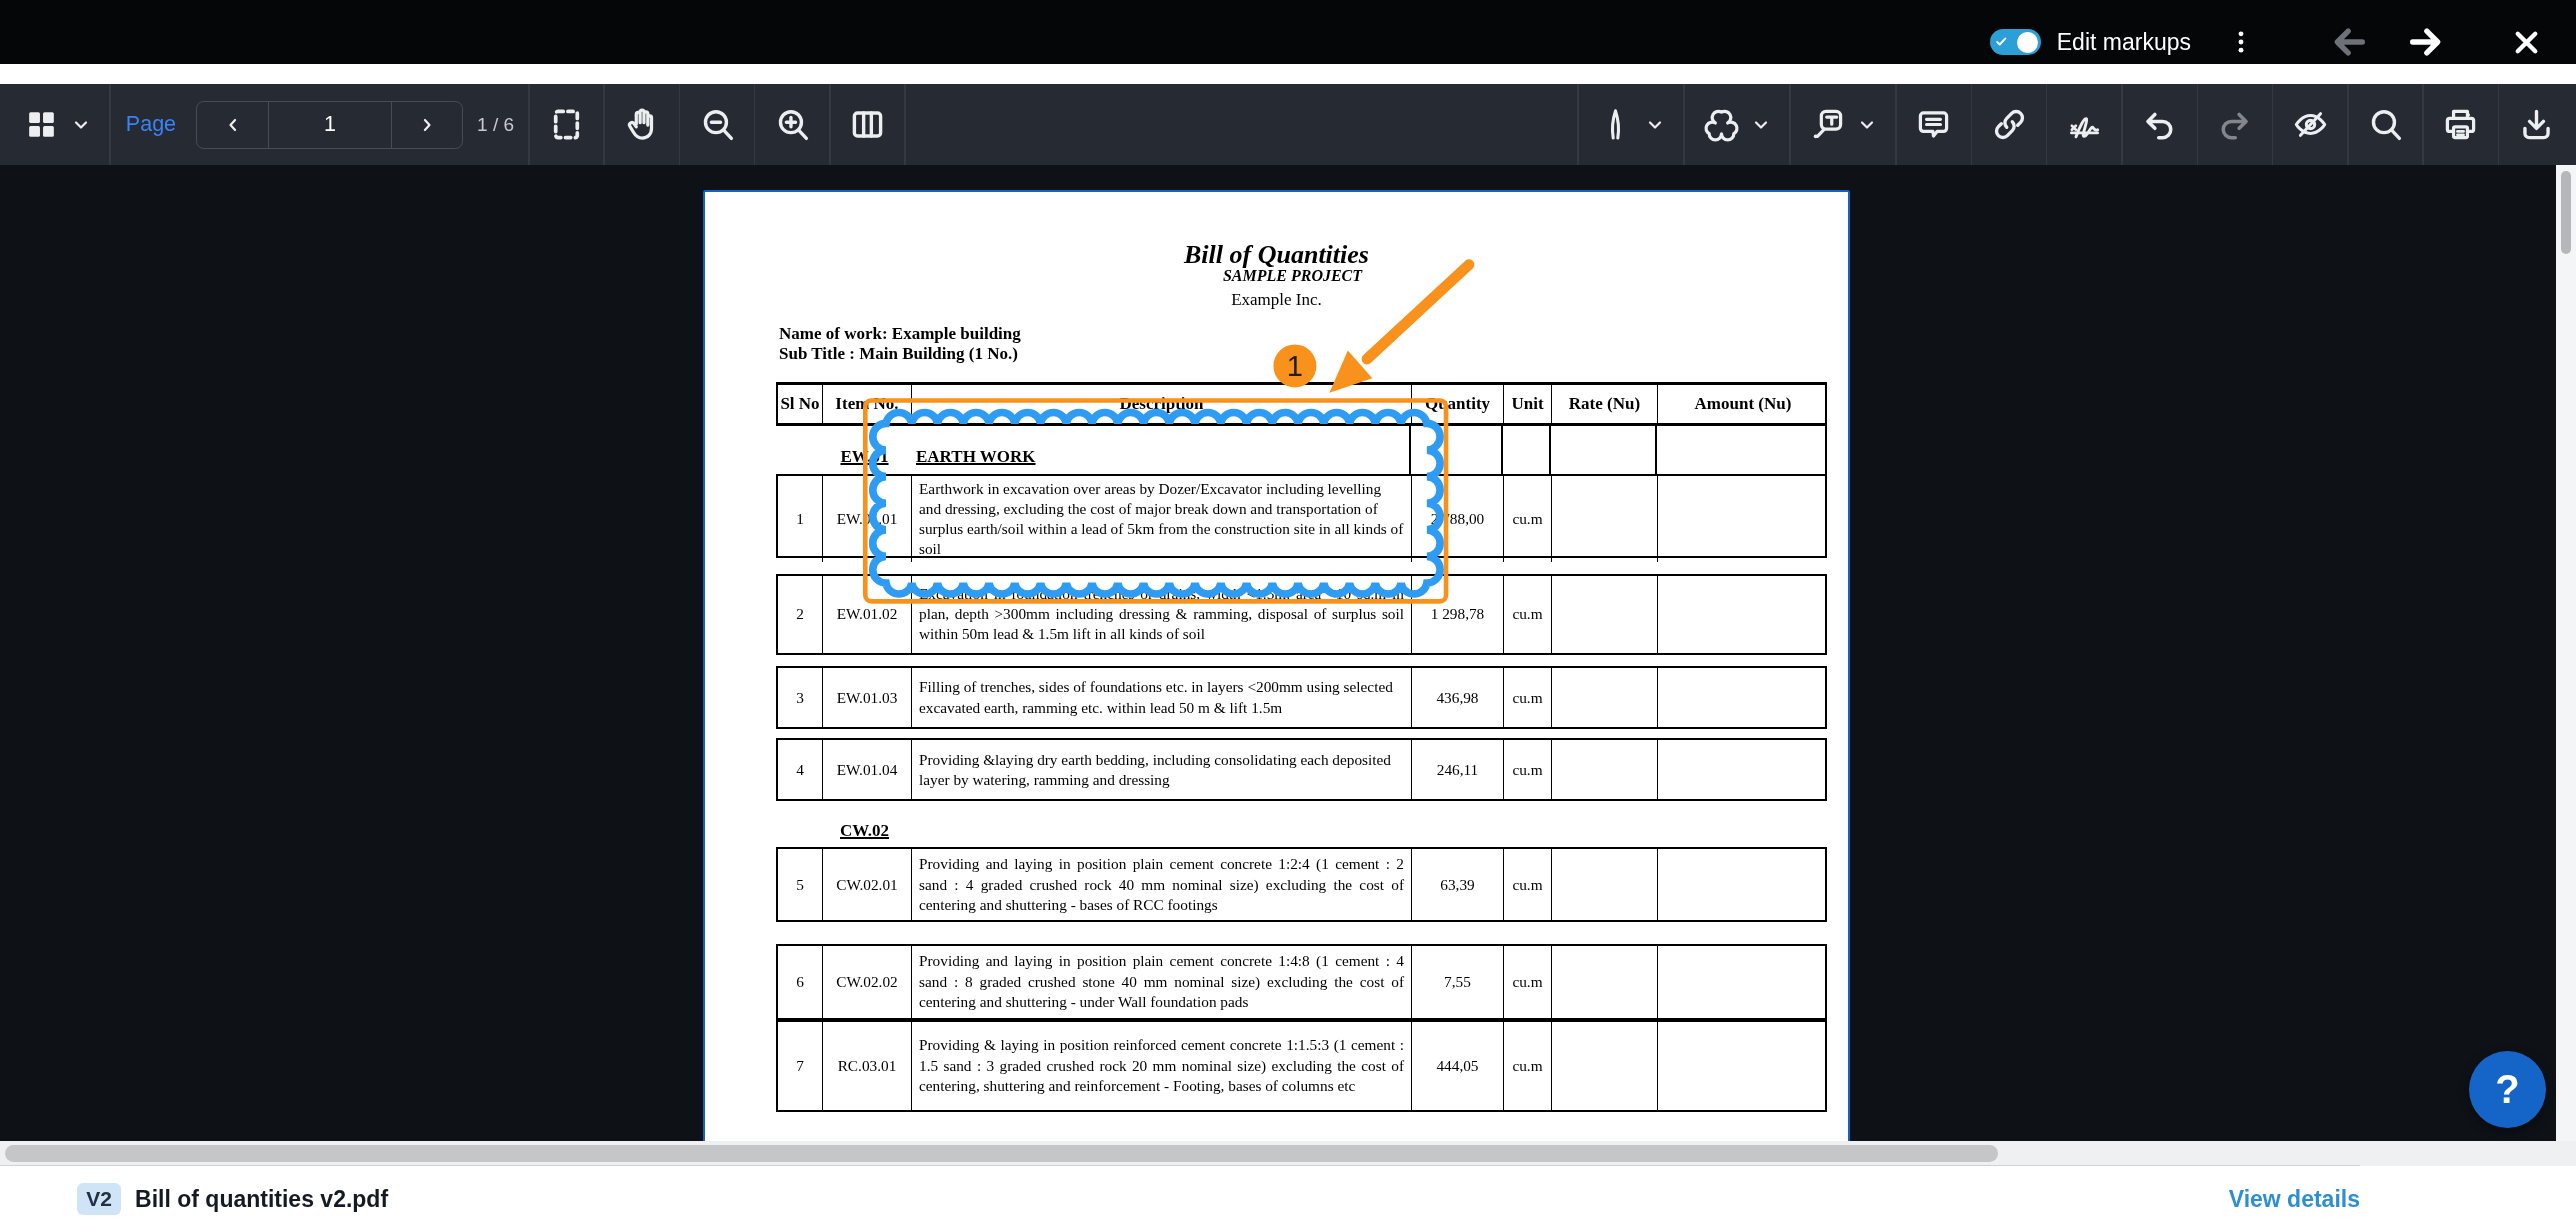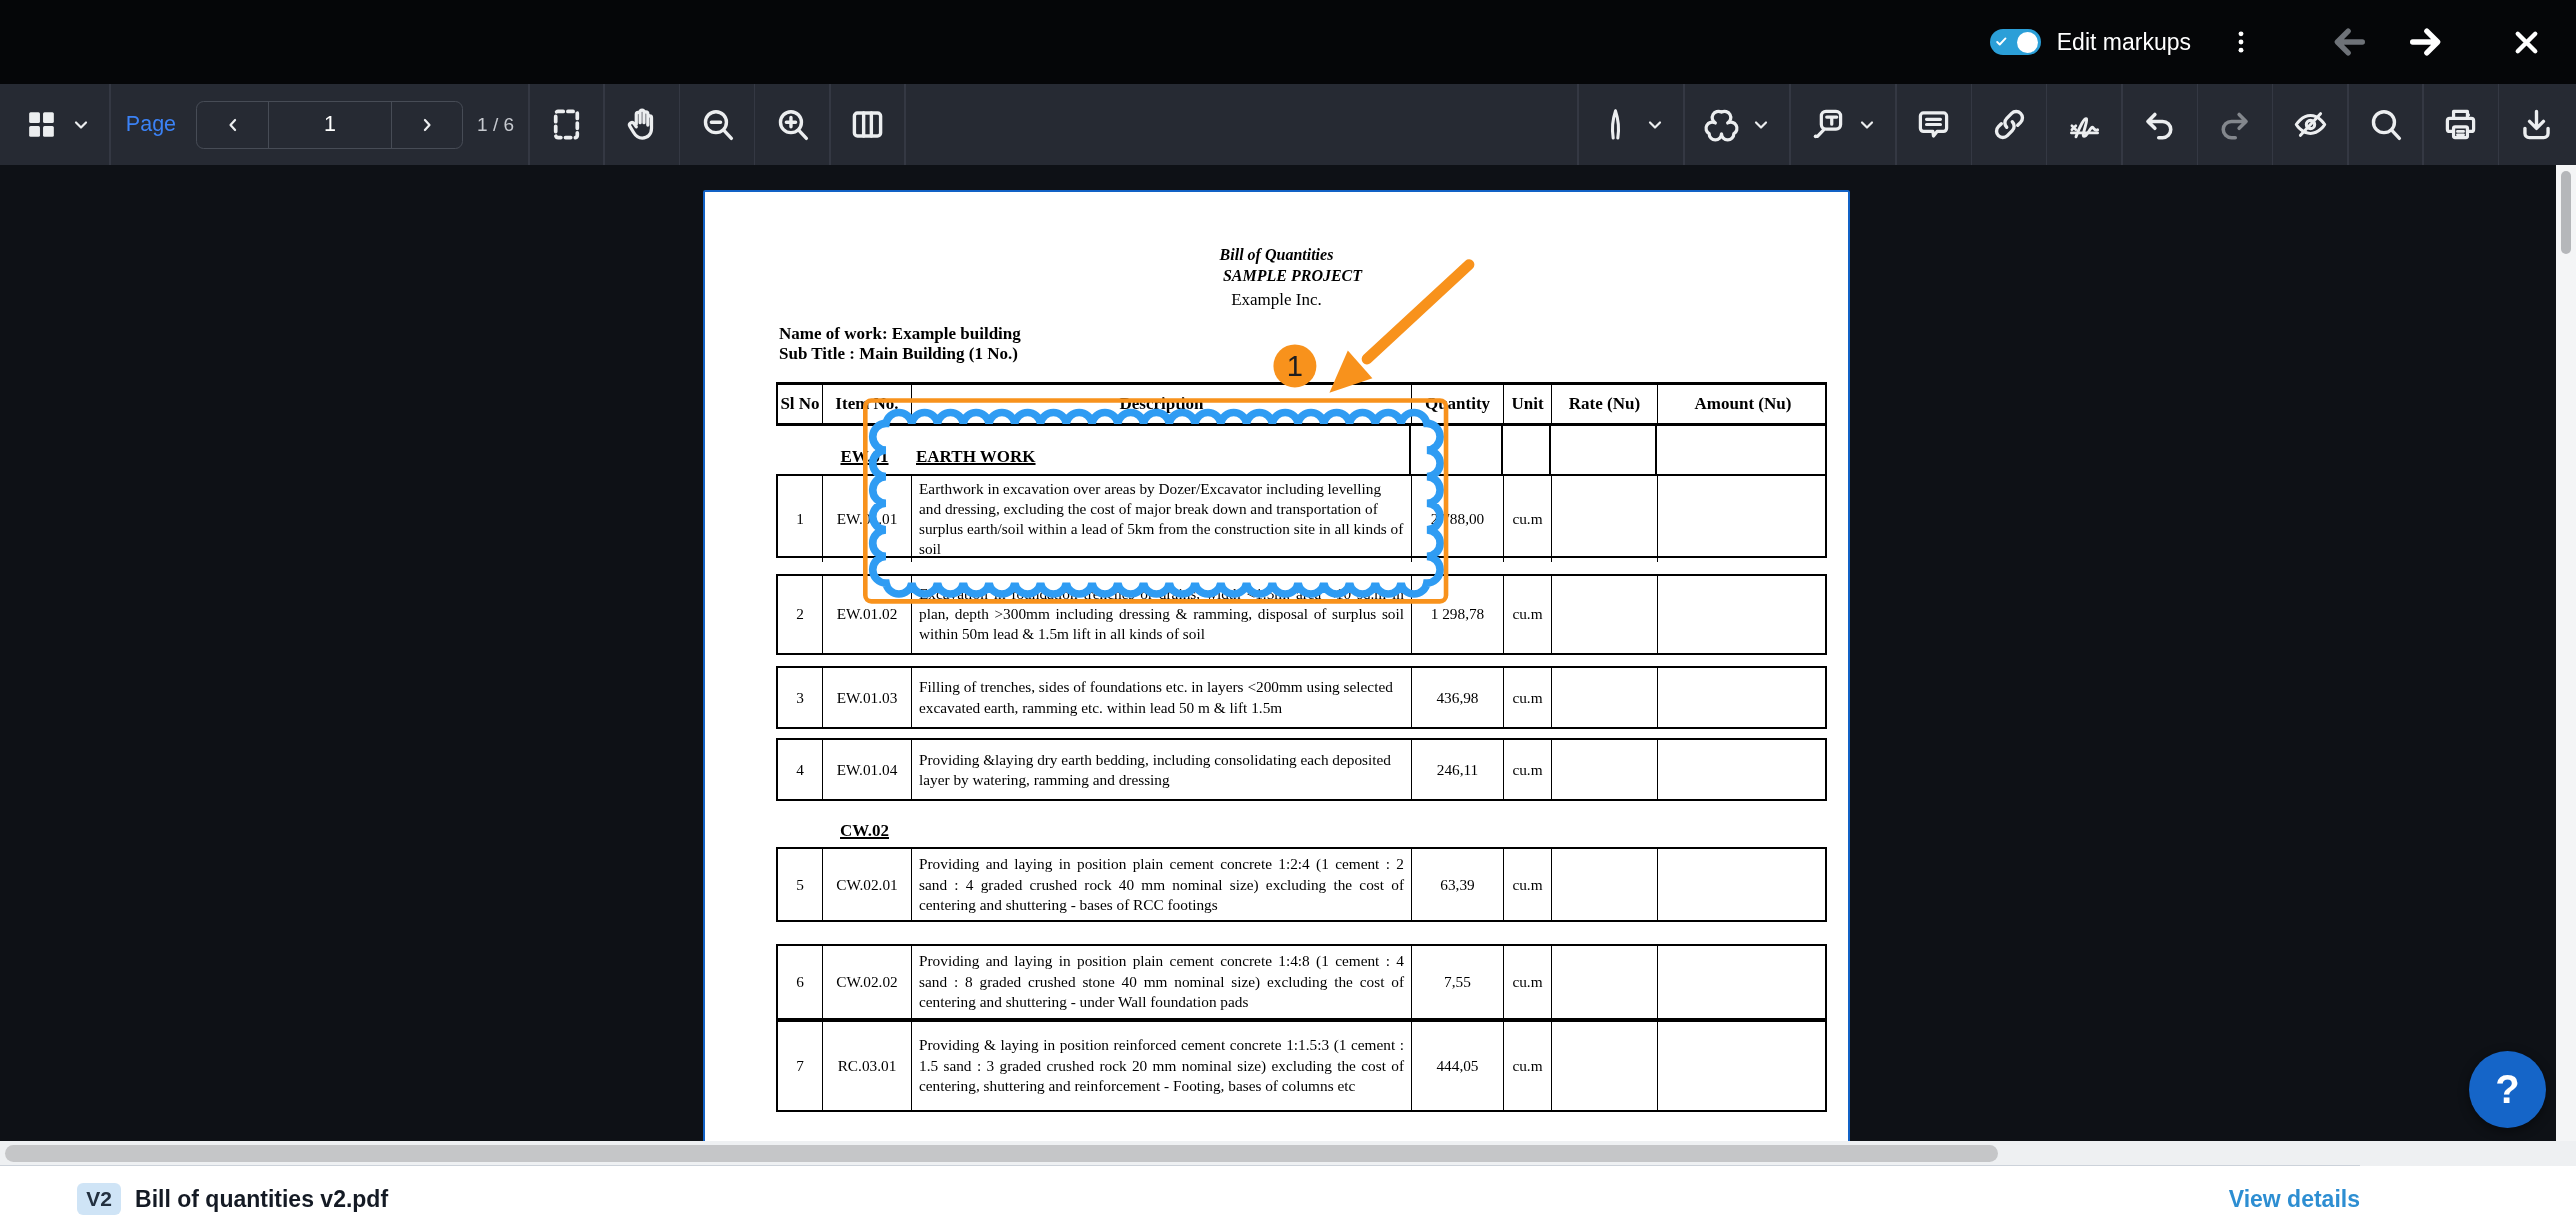--- a/index.html
+++ b/index.html
@@ -7,21 +7,21 @@
     --cloud-blue:#2F9CF3;
     --toggle-blue:#2B9FD8;
     --link-blue:#2D8ED2;
     --page-border:#1262C6;
     --fab-blue:#1565C8;
   }
   *{box-sizing:border-box;margin:0;padding:0;}
   html,body{width:2576px;height:1232px;overflow:hidden;background:#fff;
     font-family:"Liberation Sans","DejaVu Sans",sans-serif;}
   
-  .topbar{position:absolute;left:0;top:0;width:2576px;height:84px;background:#050608;z-index:20;}
+  .topbar{position:absolute;left:0;top:0;width:2576px;height:64px;background:#050608;z-index:20;}
   .topbar-right{position:absolute;right:0;top:0;height:84px;display:flex;align-items:center;}
   .toggle{width:51px;height:26px;border-radius:13px;background:var(--toggle-blue);
     display:flex;align-items:center;justify-content:space-between;padding:0 3.1px;cursor:pointer;}
   .toggle svg{width:15.3px;height:15.3px;}
   .knob{width:21px;height:21px;border-radius:50%;background:#fff;}
   .toggle-label{color:#fff;font-size:23px;margin-left:15.3px;}
   .tb-iconbtn{width:54px;height:54px;display:flex;align-items:center;justify-content:center;cursor:pointer;}
   .kebab{margin-left:23px;}
   .nav-arrows{display:flex;align-items:center;margin-left:54px;gap:23px;}
   .close-btn{margin-left:46px;margin-right:23px;}
@@ -39,22 +39,22 @@
   .pagenav .seg+.seg{border-left:1.5px solid #474C56;}
   .pn-chev{width:71px;}
   .pn-val{width:123px;font-size:21.5px;color:#fff;}
   .page-indicator{font-size:19px;color:#C7CAD0;margin:0 14px;}
   .spacer{flex:1;}
   
   .content{position:absolute;left:0;top:165px;width:2576px;height:976px;background:#0E1116;overflow:hidden;z-index:1;}
   .page{position:absolute;left:703px;top:24.5px;width:1147px;height:1151px;background:#fff;
     border:2.3px solid var(--page-border);border-radius:2.3px;
     font-family:"Liberation Serif","DejaVu Serif",serif;color:#000;}
-  .doc-title{position:absolute;left:0;top:54px;width:100%;text-align:center;
-    font-size:16px;font-weight:bold;font-style:italic;}
+  .doc-title{position:absolute;left:0;top:48px;width:100%;text-align:center;
+    font-size:26px;font-weight:bold;font-style:italic;}
   .doc-subtitle{position:absolute;left:0;top:75px;width:100%;text-align:center;
     font-size:16px;font-weight:bold;font-style:italic;padding-left:32px;}
   .doc-company{position:absolute;left:0;top:98px;width:100%;text-align:center;font-size:17px;}
   .doc-now{position:absolute;left:74px;top:132px;font-size:17px;font-weight:bold;}
   .doc-sub{position:absolute;left:74px;top:152px;font-size:17px;font-weight:bold;}
   
   .boq{position:absolute;left:71px;top:190px;width:1051px;}
   .trow{display:grid;grid-template-columns:44px 89px 500px 92px 48px 106px 171px;
     border:2.3px solid #000;background:#fff;}
   .trow>div{border-left:1.5px solid #000;display:flex;align-items:center;justify-content:center;

